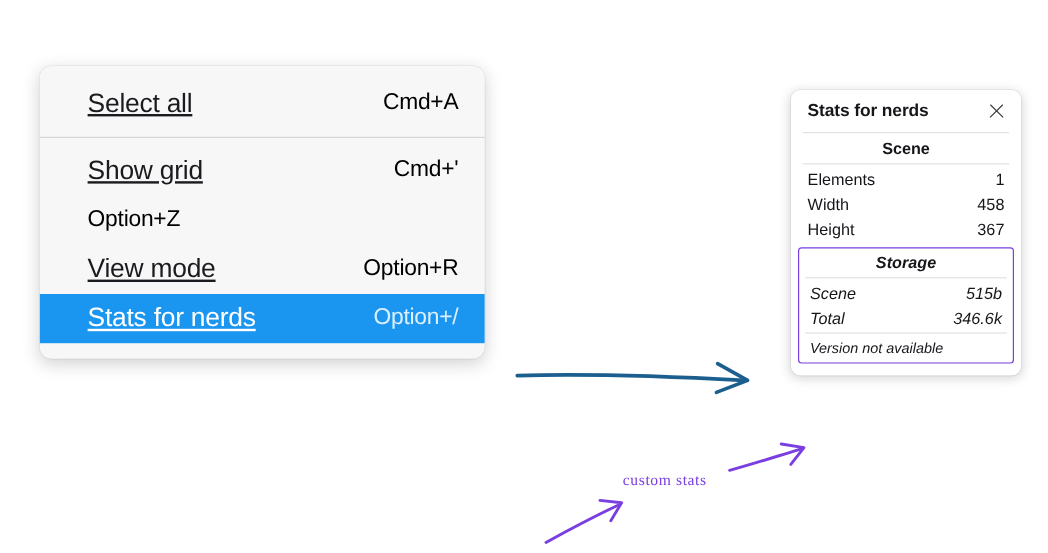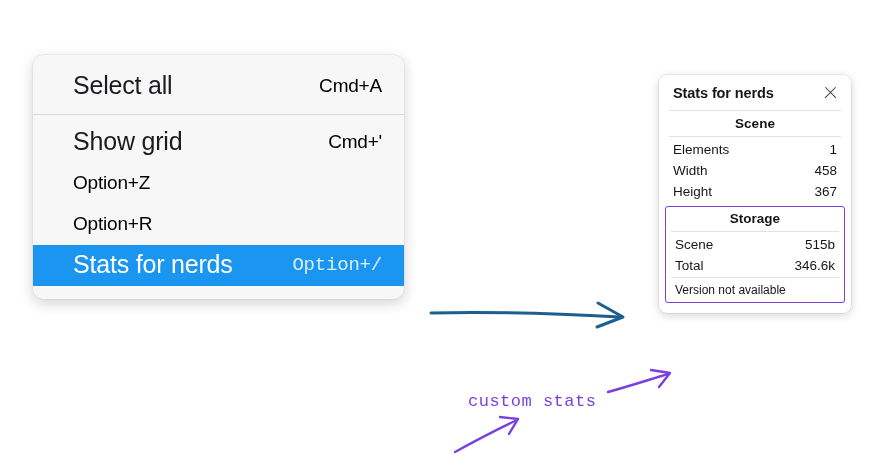--- a/index.html
+++ b/index.html
@@ -37,38 +37,38 @@
   }
   .menu-item {
     display: flex;
     align-items: center;
     justify-content: space-between;
     padding: 5px 22px 7px 40px;
     box-sizing: border-box;
     height: 41px;
   }
   .menu-item .label {
-    font-size: 25px;
+    font-size: 22px;
     color: #1b1b1f;
     letter-spacing: -0.2px;
+    text-decoration: underline;
   }
   .menu-item .shortcut {
     font-size: 19px;
     color: #000000;
     letter-spacing: -0.2px;
   }
   .menu-item.selected {
     background: #1a95f0;
   }
   .menu-item.selected .label {
     color: #ffffff;
   }
   .menu-item.selected .shortcut {
     color: #dcefff;
-    font-family: Liberation Mono, monospace;
   }
 
   
   #stats-panel {
     position: absolute;
     left: 659px;
     top: 75px;
     width: 192px;
     background: #ffffff;
     border-radius: 8px;
@@ -129,43 +129,44 @@
     color: #16161a;
   }
   .stat-row .v { color: #16161a; }
 
   
   .highlight-box {
     border: 1.6px solid #7a3fe0;
     border-radius: 3px;
     margin: 4px 6px 2px 6px;
     padding: 2px 0 3px 0;
+    font-style: italic;
   }
   .highlight-box .divider { margin-left: 5px; margin-right: 5px; }
   .highlight-box .stat-row { padding-left: 9px; padding-right: 9px; }
   .highlight-box .section-head { padding-top: 2px; }
   .version-text {
     padding: 3px 9px 2px 9px;
     font-size: 12px;
     color: #16161a;
   }
 
   
   #annotations {
     position: absolute;
     left: 0; top: 0;
     width: 873px; height: 461px;
     pointer-events: none;
   }
   .handwriting {
     position: absolute;
-    left: 468px;
+    left: 519px;
     top: 392px;
-    font-family: Liberation Mono, monospace;
-    font-size: 17px;
+    font-family: Liberation Serif, serif;
+    font-size: 13px;
     color: #7a3fe0;
     letter-spacing: 0.5px;
     white-space: nowrap;
   }
 </style>
 </head>
 <body>
 
 <div id="context-menu">
 
@@ -180,20 +181,21 @@
 
   <div class="menu-group">
     <div class="menu-item">
       <span class="label">Show grid</span>
       <span class="shortcut">Cmd+'</span>
     </div>
     <div class="menu-item">
       <span class="shortcut">Option+Z</span>
     </div>
     <div class="menu-item">
+      <span class="label">View mode</span>
       <span class="shortcut">Option+R</span>
     </div>
     <div class="menu-item selected">
       <span class="label">Stats for nerds</span>
       <span class="shortcut">Option+/</span>
     </div>
   </div>
 
 </div>
 

